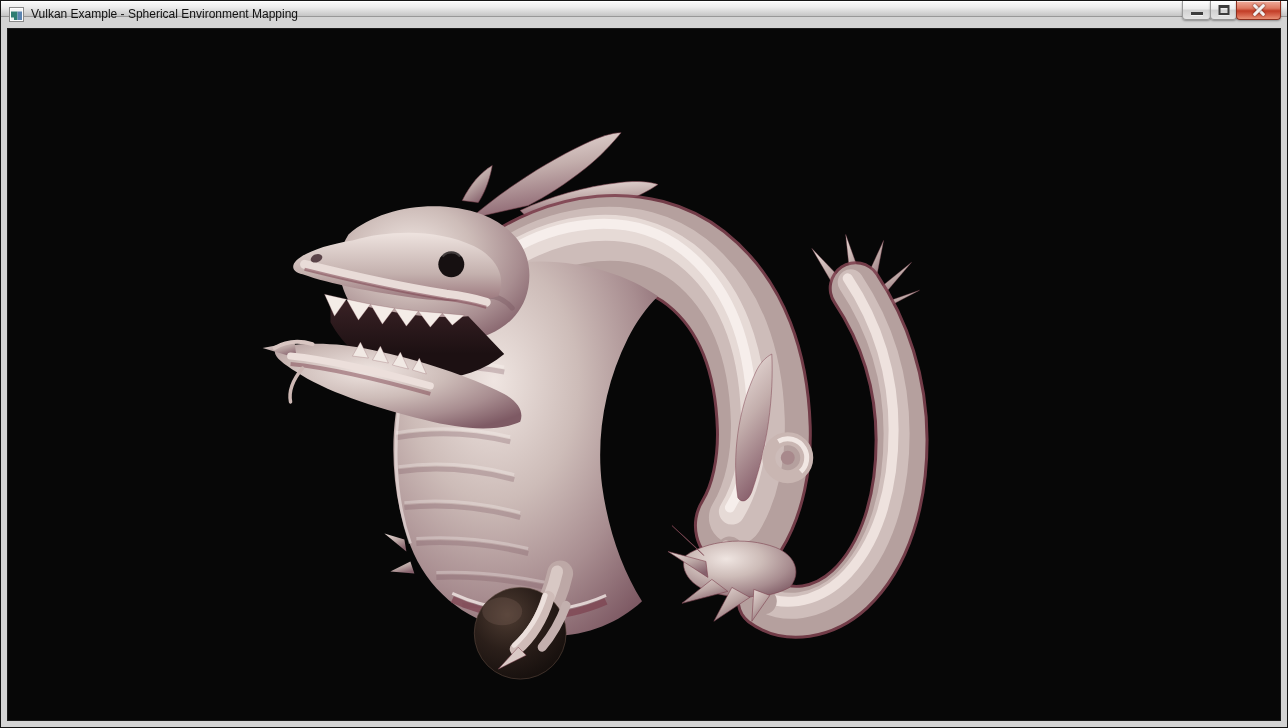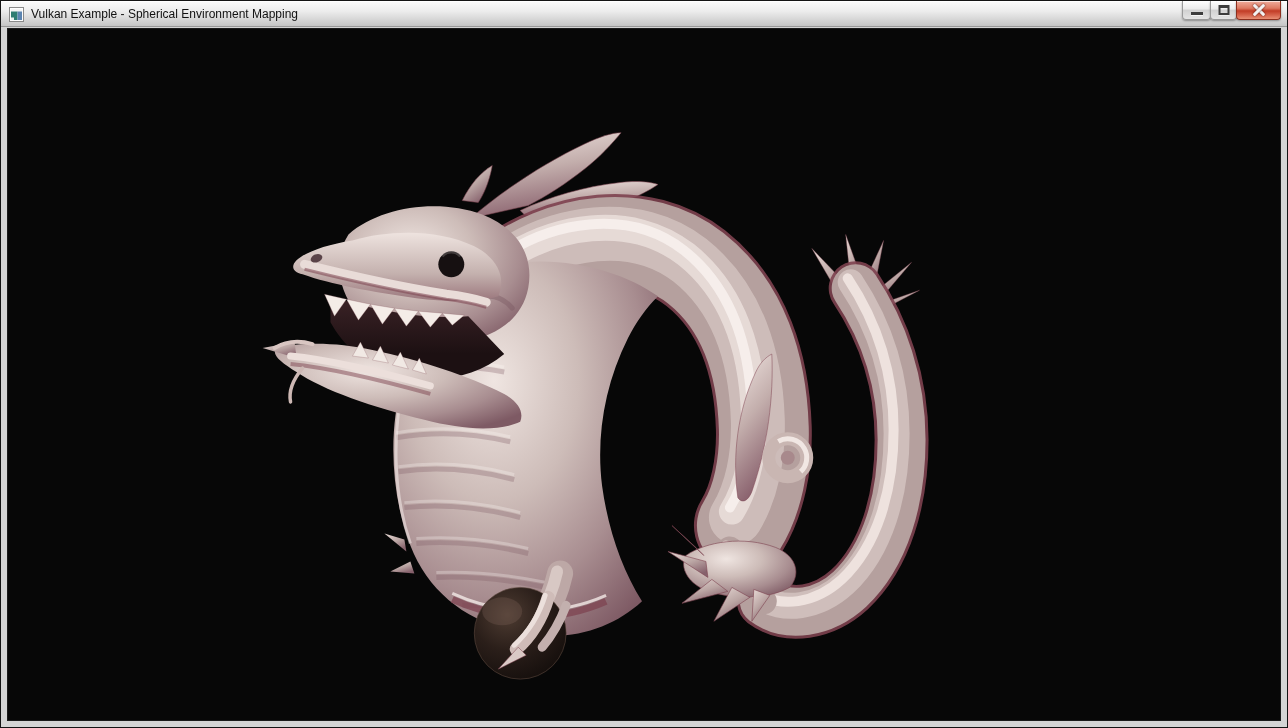--- a/index.html
+++ b/index.html
@@ -7,21 +7,21 @@
   body{font-family:"Liberation Sans", sans-serif;}
 
   .window{
     position:relative;width:1288px;height:728px;
     background:#d4d4d4;
     box-shadow:inset 0 0 0 1px #141414;
     overflow:hidden;
   }
   
   .titlebar{
-    position:absolute;top:1px;left:1px;right:1px;height:26px;
+    position:absolute;top:1px;left:1px;right:1px;height:16px;
     background:linear-gradient(#fbfbfb,#ededed 40%,#d9d9d9 70%,#c5c5c5);
     border-bottom:1px solid #989898;
     box-shadow:inset 0 1px 0 #ffffff;
   }
   .app-icon{position:absolute;left:8px;top:6px;width:15px;height:15px;}
   .title-text{
     position:absolute;left:30px;top:0;height:26px;line-height:26px;
     font-size:12px;color:#111;white-space:nowrap;
   }
   .caption-buttons{position:absolute;top:0;right:6px;display:flex;}

